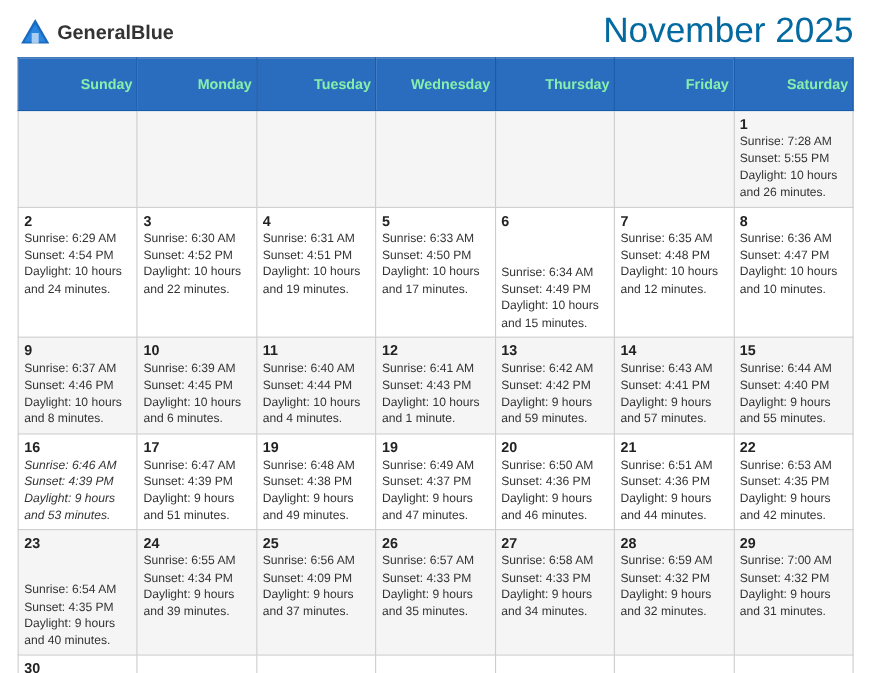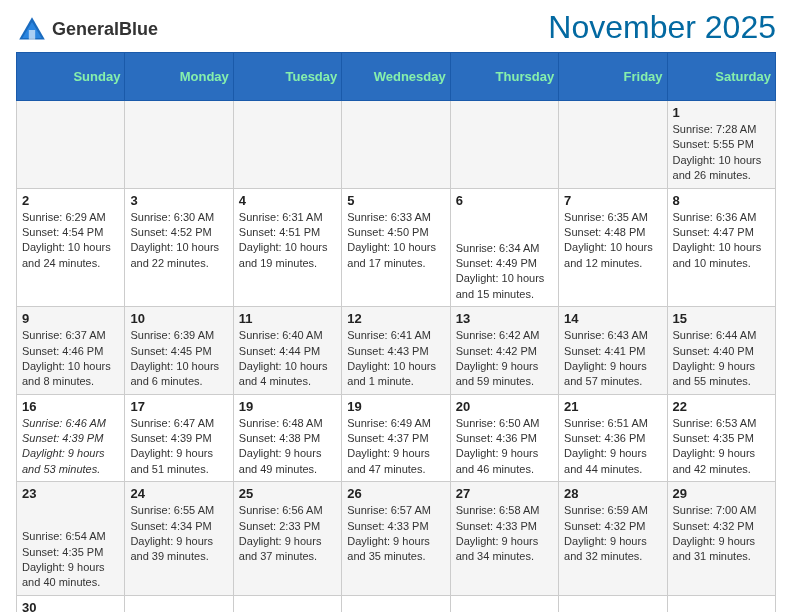--- a/index.html
+++ b/index.html
@@ -288,21 +288,21 @@
           </td>
           <td>
             <span class="day-number">24</span>
             <div class="day-info" style="white-space: pre-line;">Sunrise: 6:55 AM
 Sunset: 4:34 PM
 Daylight: 9 hours and 39 minutes.</div>
           </td>
           <td>
             <span class="day-number">25</span>
             <div class="day-info" style="white-space: pre-line;">Sunrise: 6:56 AM
-Sunset: 2:33 PM
+Sunset: 4:09 PM
 Daylight: 9 hours and 37 minutes.</div>
           </td>
           <td>
             <span class="day-number">26</span>
             <div class="day-info" style="white-space: pre-line;">Sunrise: 6:57 AM
 Sunset: 4:33 PM
 Daylight: 9 hours and 35 minutes.</div>
           </td>
           <td>
             <span class="day-number">27</span>

